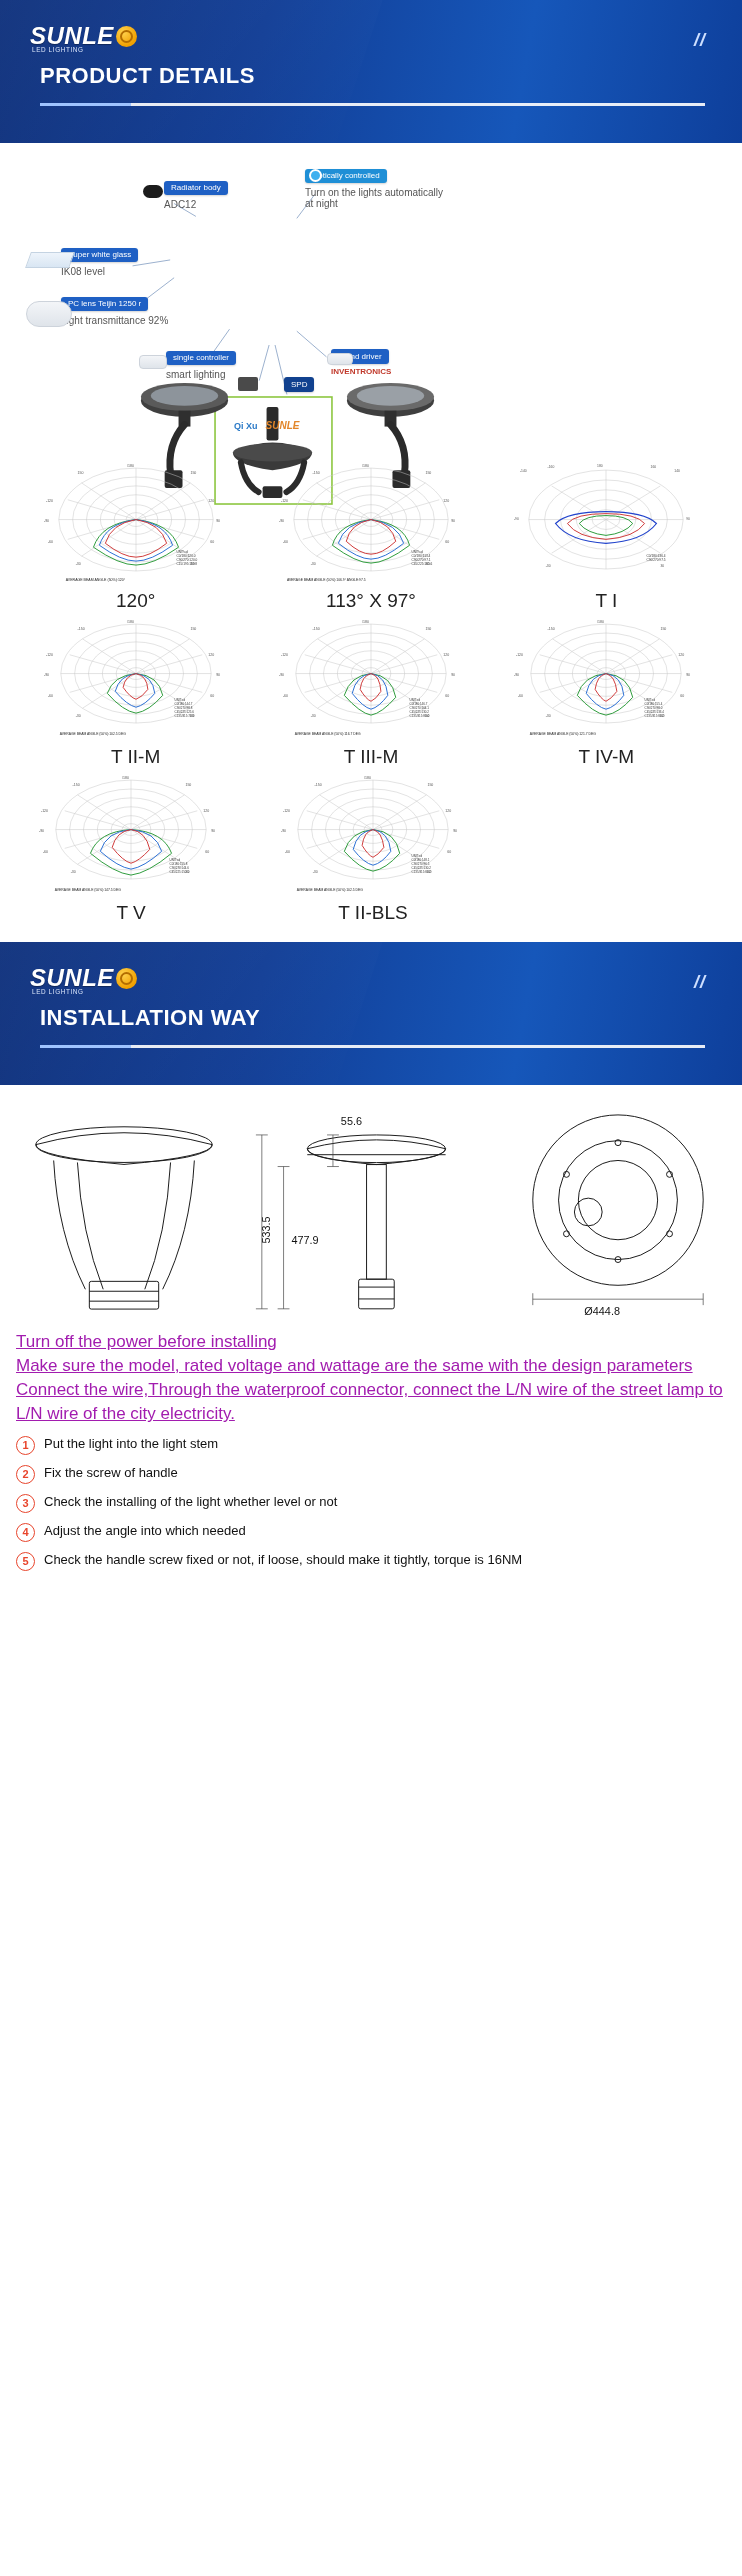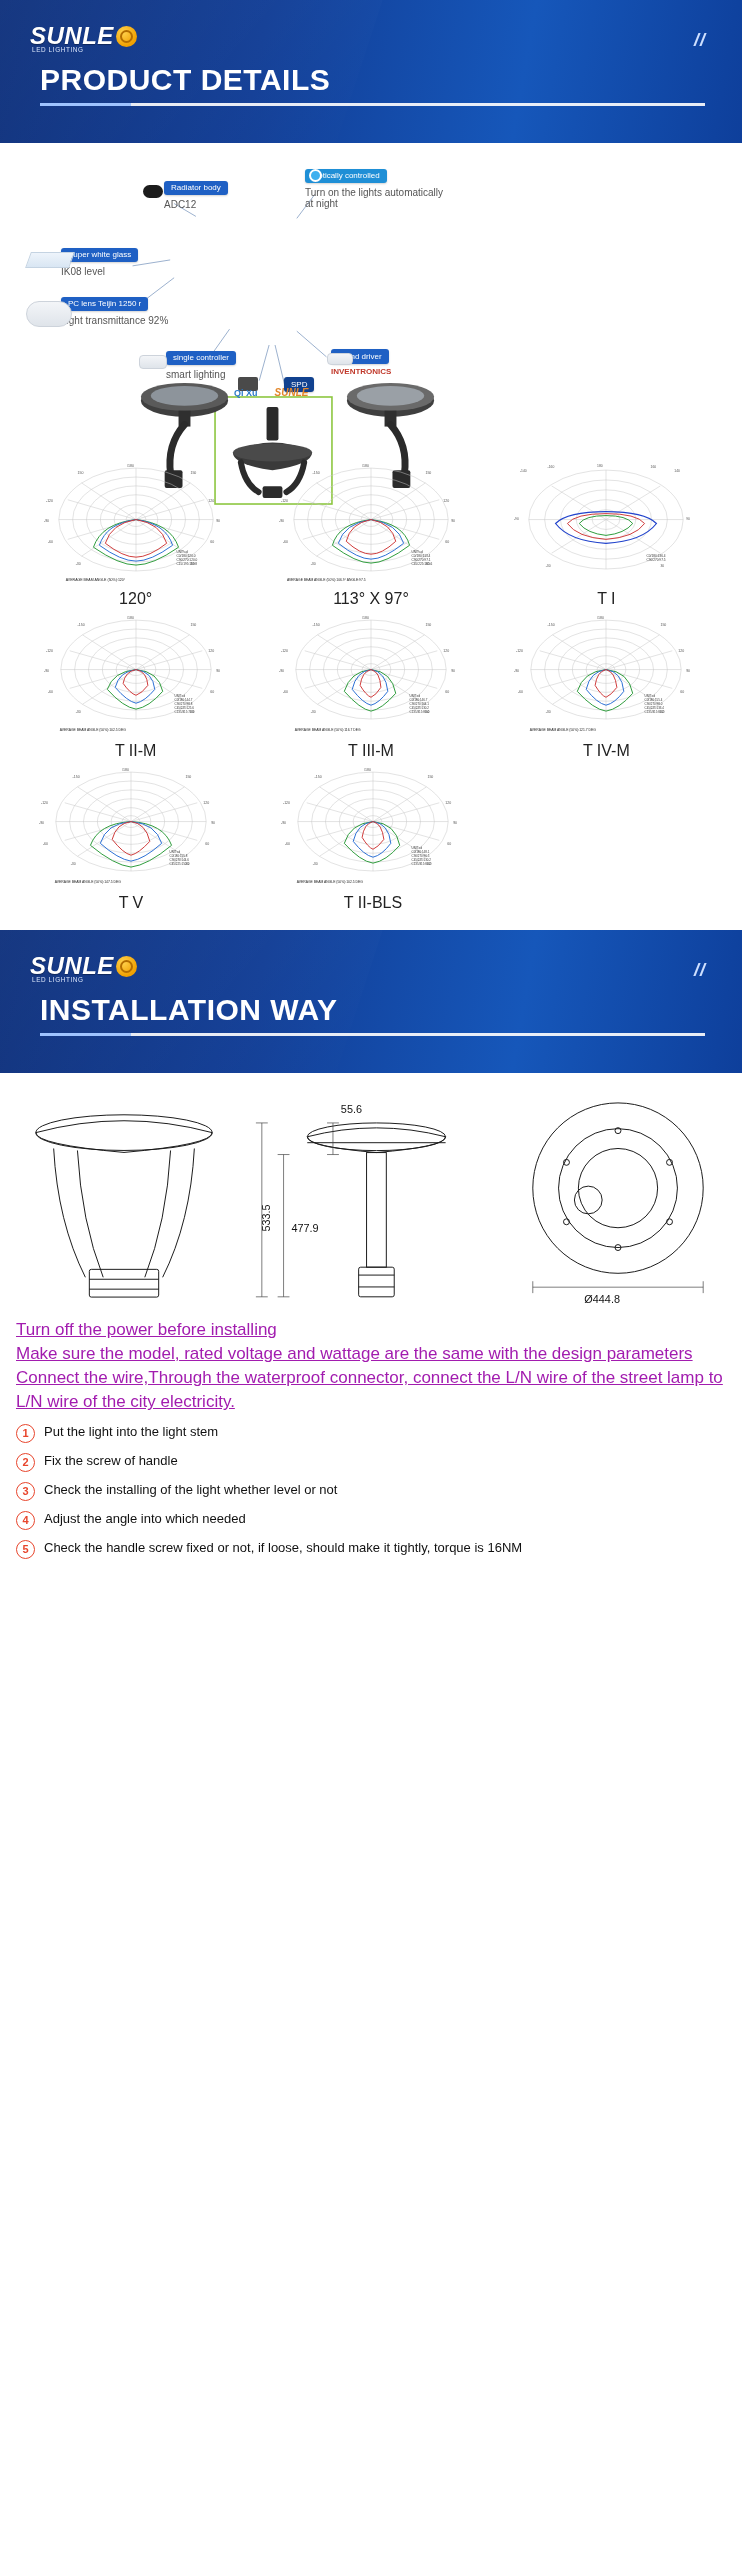--- a/index.html
+++ b/index.html
@@ -54,21 +54,21 @@
     font-size: 6.4px; color: #d8e4fa; letter-spacing: 0.6px;
   }
   .banner-mark {
     position: absolute; right: 36px; top: 30px;
     color: #cfe0ff; font-size: 18px; font-style: italic; font-weight: bold;
     letter-spacing: 1px;
     z-index: 3;
   }
   .banner-title {
     position: absolute; left: 40px; top: 63px;
-    font-size: 30px; font-weight: bold; color: #ffffff;
+    font-size: 22px; font-weight: bold; color: #ffffff;
     letter-spacing: 0.5px;
     z-index: 3;
   }
   .banner-rule {
     position: absolute; left: 40px; top: 103px;
     width: 665px; height: 3px; background: #ffffff; opacity: .9;
     z-index: 3;
   }
   .banner-rule2 {
     position: absolute; left: 40px; top: 103px;
@@ -107,21 +107,21 @@
   .sw.round { border-radius: 13px; }
 
   
   .photo-wrap { padding: 10px 18px 0 18px; }
   .photo-row { display: flex; justify-content: space-around; margin-bottom: 6px; }
   .photo-cell { width: 198px; text-align: center; }
   .polar {
     width: 188px; height: 124px; margin: 0 auto;
     position: relative;
   }
-  .photo-label { font-size: 16px; color: #222; margin-top: 4px; }
+  .photo-label { font-size: 19px; color: #222; margin-top: 4px; }
 
   
   .draw-wrap { padding: 20px 18px 6px 18px; }
   .draw-row { display: flex; align-items: flex-end; justify-content: space-between; }
 
   
   .instr { padding: 6px 16px 0 16px; }
   .instr p { font-size: 17px; line-height: 1.42; color: #a21caf; text-decoration: underline; }
   .steps { margin-top: 8px; }
   .step {
@@ -248,21 +248,21 @@
         <div style="margin-top:3px; font-size:8px; color:#c0392b; font-weight:bold;">INVENTRONICS</div>
       </div>
     </div>
     <div class="sw" style="position:absolute; left:327px; top:202px; width:26px; height:12px;"></div>
 
     <div class="callout" style="left:259px; top:226px;padding-left:25px;">
       <span class="chip dark">SPD</span>
     </div>
     <div style="position:absolute; left:238px; top:226px; width:20px; height:14px; background:#4a4a4a; border-radius:2px;"></div>
 
-    <div style="position:absolute; left:234px; top:236px; display:flex; gap:17px; align-items:center;">
+    <div style="position:absolute; left:234px; top:269px; display:flex; gap:8px; align-items:center;">
       <span style="font-size:9px; color:#2a79c7; font-weight:bold;">Qi Xu</span>
       <span style="font-size:10px; color:#e2862a; font-style:italic; font-weight:bold;">SUNLE</span>
     </div>
   </div>
 
   <div class="photo-wrap">
 
     <div class="photo-row">
       <div class="photo-cell">
         <div class="polar">

